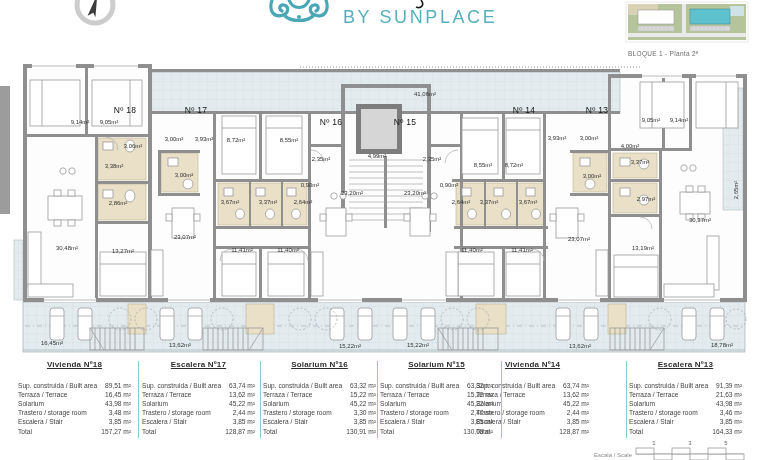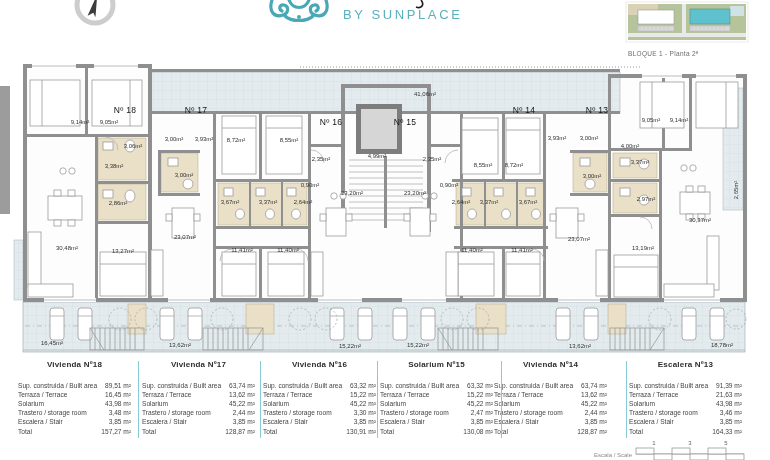--- a/index.html
+++ b/index.html
@@ -3,25 +3,25 @@
 <meta charset="utf-8">
 <style>
   html,body{margin:0;padding:0;background:#fff;}
   .page{position:relative;width:770px;height:460px;background:#fff;overflow:hidden;
         font-family:"Liberation Sans",sans-serif;}
   .layer{position:absolute;left:0;top:0;}
   svg text{font-family:"Liberation Sans",sans-serif;font-size:6px;fill:#333;text-anchor:middle;}
   svg text.unit{font-size:8.5px;fill:#141414;letter-spacing:.3px;}
   svg text.scale-num{font-size:6px;fill:#666;}
   svg text.scale-label{font-size:6px;fill:#8a8a8a;text-anchor:end;}
-  .brand{position:absolute;left:343px;top:7px;font-size:13px;letter-spacing:2.6px;
+  .brand{position:absolute;left:343px;top:7px;font-size:18px;letter-spacing:2.6px;
          color:#58b0bd;white-space:nowrap;}
   .keycap{position:absolute;left:628px;top:50px;font-size:6.5px;color:#6b6b6b;letter-spacing:.3px;}
   .vcol{position:absolute;top:360px;width:113px;}
-  .vhead{text-align:center;font-size:8px;font-weight:600;color:#2e2e2e;margin-bottom:12px;letter-spacing:.2px;}
+  .vhead{text-align:center;font-size:8px;font-weight:600;color:#2e2e2e;margin-bottom:12px;letter-spacing:.2px;text-decoration:underline;}
   .trow{display:flex;justify-content:space-between;font-size:6.6px;color:#454545;line-height:9px;}
   .trow .tlab{white-space:nowrap;}
   .trow .tval{white-space:nowrap;text-align:right;}
   .trow.total{margin-top:1px;}
   .vline{position:absolute;top:361px;width:1px;height:77px;background:#86ccd6;}
 </style>
 </head>
 <body>
 
 <div class="page">
@@ -420,21 +420,21 @@
   <div class="trow">
         <span class="tlab">Escalera / Stair</span>
         <span class="tval">3,85 m²</span>
       </div>
   <div class="trow total">
         <span class="tlab">Total</span>
         <span class="tval">157,27 m²</span>
       </div>
 </div>
 <div class="vcol" style="left:142px">
-  <div class="vhead">Vivienda Nº17</div>
+  <div class="vhead">Escalera Nº17</div>
   <div class="trow">
         <span class="tlab">Sup. construida / Built area</span>
         <span class="tval">63,74 m²</span>
       </div>
   <div class="trow">
         <span class="tlab">Terraza / Terrace</span>
         <span class="tval">13,62 m²</span>
       </div>
   <div class="trow">
         <span class="tlab">Solarium</span>
@@ -447,21 +447,21 @@
   <div class="trow">
         <span class="tlab">Escalera / Stair</span>
         <span class="tval">3,85 m²</span>
       </div>
   <div class="trow total">
         <span class="tlab">Total</span>
         <span class="tval">128,87 m²</span>
       </div>
 </div>
 <div class="vcol" style="left:263px">
-  <div class="vhead">Vivienda Nº16</div>
+  <div class="vhead">Solarium Nº16</div>
   <div class="trow">
         <span class="tlab">Sup. construida / Built area</span>
         <span class="tval">63,32 m²</span>
       </div>
   <div class="trow">
         <span class="tlab">Terraza / Terrace</span>
         <span class="tval">15,22 m²</span>
       </div>
   <div class="trow">
         <span class="tlab">Solarium</span>
@@ -500,21 +500,21 @@
       </div>
   <div class="trow">
         <span class="tlab">Escalera / Stair</span>
         <span class="tval">3,85 m²</span>
       </div>
   <div class="trow total">
         <span class="tlab">Total</span>
         <span class="tval">130,08 m²</span>
       </div>
 </div>
-<div class="vcol" style="left:494px">
+<div class="vcol" style="left:476px">
   <div class="vhead">Vivienda Nº14</div>
   <div class="trow">
         <span class="tlab">Sup. construida / Built area</span>
         <span class="tval">63,74 m²</span>
       </div>
   <div class="trow">
         <span class="tlab">Terraza / Terrace</span>
         <span class="tval">13,62 m²</span>
       </div>
   <div class="trow">

